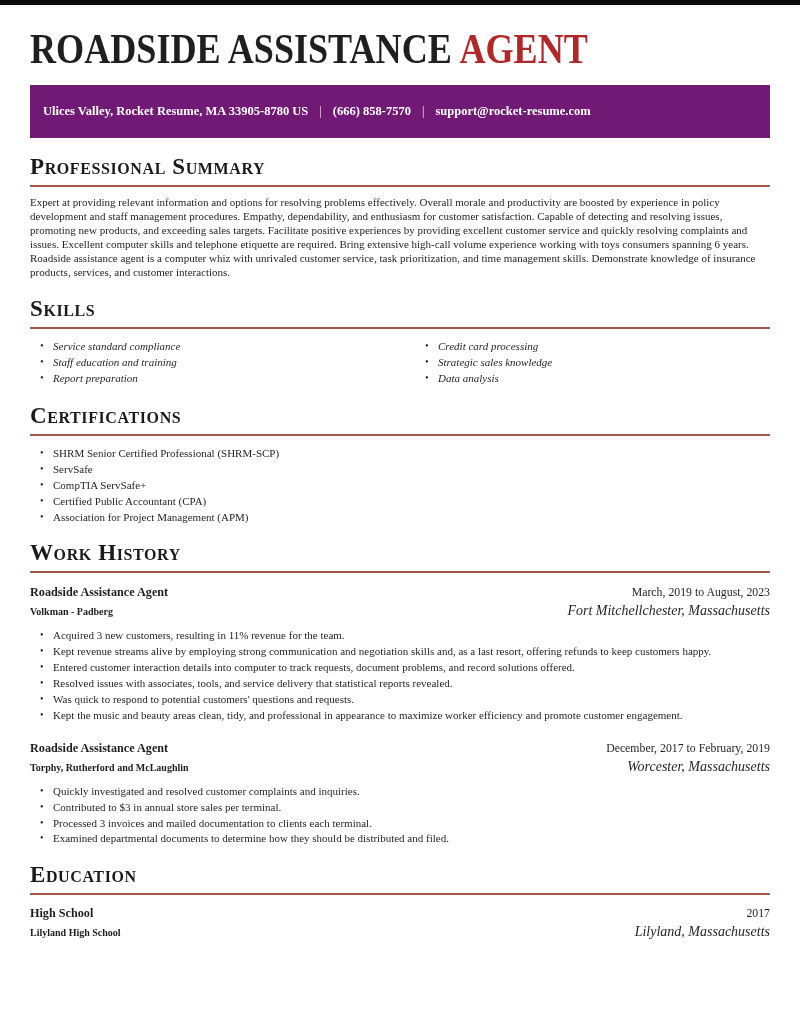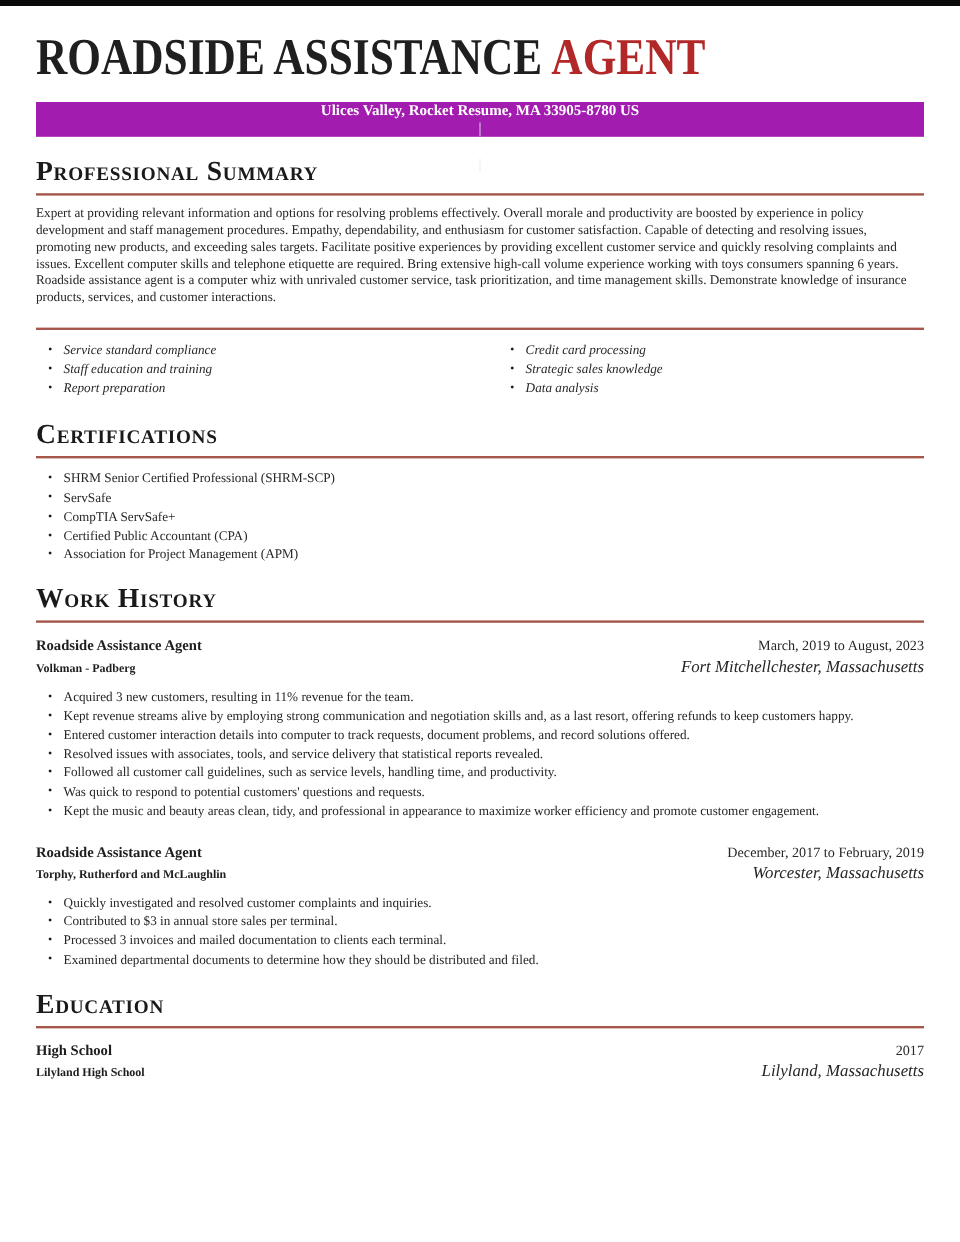--- a/index.html
+++ b/index.html
@@ -16,25 +16,24 @@
   h1.doc-title{
     margin:21px 0 0 0;
     font-size:43px;line-height:1.05;font-weight:bold;color:#1f1f1f;
     white-space:nowrap;letter-spacing:0;
     transform:scaleX(0.84);transform-origin:left center;
   }
   h1.doc-title .accent{color:#b22727;margin-left:9px;}
 
   
   .contact-bar{
-    margin-top:14px;height:29px;background:#a21caf;color:#ffffff;
+    margin-top:14px;height:29px;background:#701a75;color:#ffffff;
     display:flex;align-items:center;
-    font-size:12.5px;font-weight:bold;padding:0 13px;
+    font-size:12.5px;font-weight:bold;padding:12px 13px;
     white-space:nowrap;
-    flex-direction:column;
   }
   .contact-bar .sep{margin:0 11px;font-weight:normal;color:#e8e8e8;}
 
   
   section{margin-top:17px;}
   h2.sec-head{
     margin:0;font-size:23px;line-height:1.05;font-weight:bold;color:#1a1a1a;
     font-variant:small-caps;letter-spacing:0.6px;
   }
   .rule{border:none;border-top:2px solid #a5574b;margin:6px 0 0 0;}
@@ -84,20 +83,21 @@
     <span>support@rocket-resume.com</span>
   </div>
 
   <section>
     <h2 class="sec-head">Professional Summary</h2>
     <hr class="rule">
     <p class="body-text">Expert at providing relevant information and options for resolving problems effectively. Overall morale and productivity are boosted by experience in policy development and staff management procedures. Empathy, dependability, and enthusiasm for customer satisfaction. Capable of detecting and resolving issues, promoting new products, and exceeding sales targets. Facilitate positive experiences by providing excellent customer service and quickly resolving complaints and issues. Excellent computer skills and telephone etiquette are required. Bring extensive high-call volume experience working with toys consumers spanning 6 years. Roadside assistance agent is a computer whiz with unrivaled customer service, task prioritization, and time management skills. Demonstrate knowledge of insurance products, services, and customer interactions.</p>
   </section>
 
   <section>
+    <h2 class="sec-head">Skills</h2>
     <hr class="rule">
     <div class="two-col">
       <ul class="blist">
         <li>Service standard compliance</li>
         <li>Staff education and training</li>
         <li>Report preparation</li>
       </ul>
       <ul class="blist">
         <li>Credit card processing</li>
         <li>Strategic sales knowledge</li>
@@ -129,21 +129,20 @@
       </div>
       <div class="meta-row">
         <span class="meta-company">Volkman - Padberg</span>
         <span class="meta-location">Fort Mitchellchester, Massachusetts</span>
       </div>
       <ul class="blist">
         <li>Acquired 3 new customers, resulting in 11% revenue for the team.</li>
         <li>Kept revenue streams alive by employing strong communication and negotiation skills and, as a last resort, offering refunds to keep customers happy.</li>
         <li>Entered customer interaction details into computer to track requests, document problems, and record solutions offered.</li>
         <li>Resolved issues with associates, tools, and service delivery that statistical reports revealed.</li>
-        <li>Followed all customer call guidelines, such as service levels, handling time, and productivity.</li>
         <li>Was quick to respond to potential customers' questions and requests.</li>
         <li>Kept the music and beauty areas clean, tidy, and professional in appearance to maximize worker efficiency and promote customer engagement.</li>
       </ul>
     </div>
 
     <div class="job">
       <div class="meta-row">
         <span class="meta-title">Roadside Assistance Agent</span>
         <span class="meta-dates">December, 2017 to February, 2019</span>
       </div>

